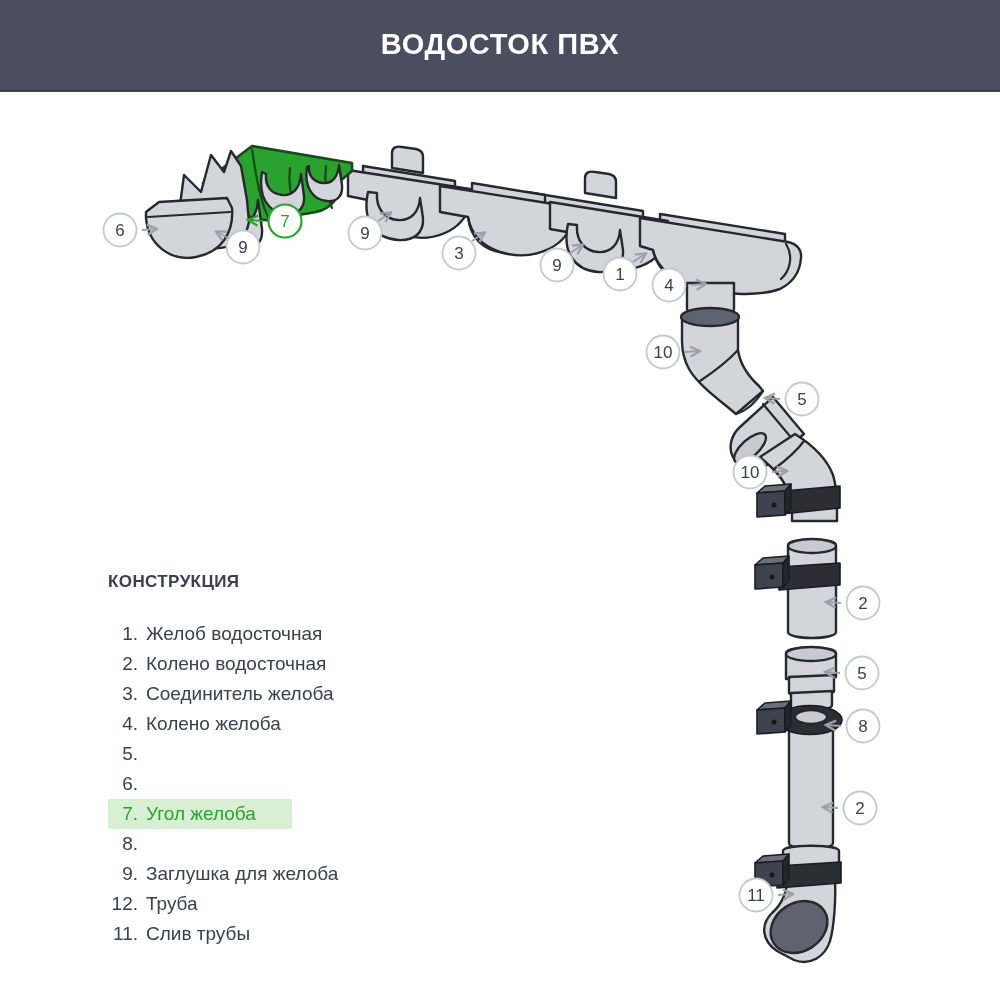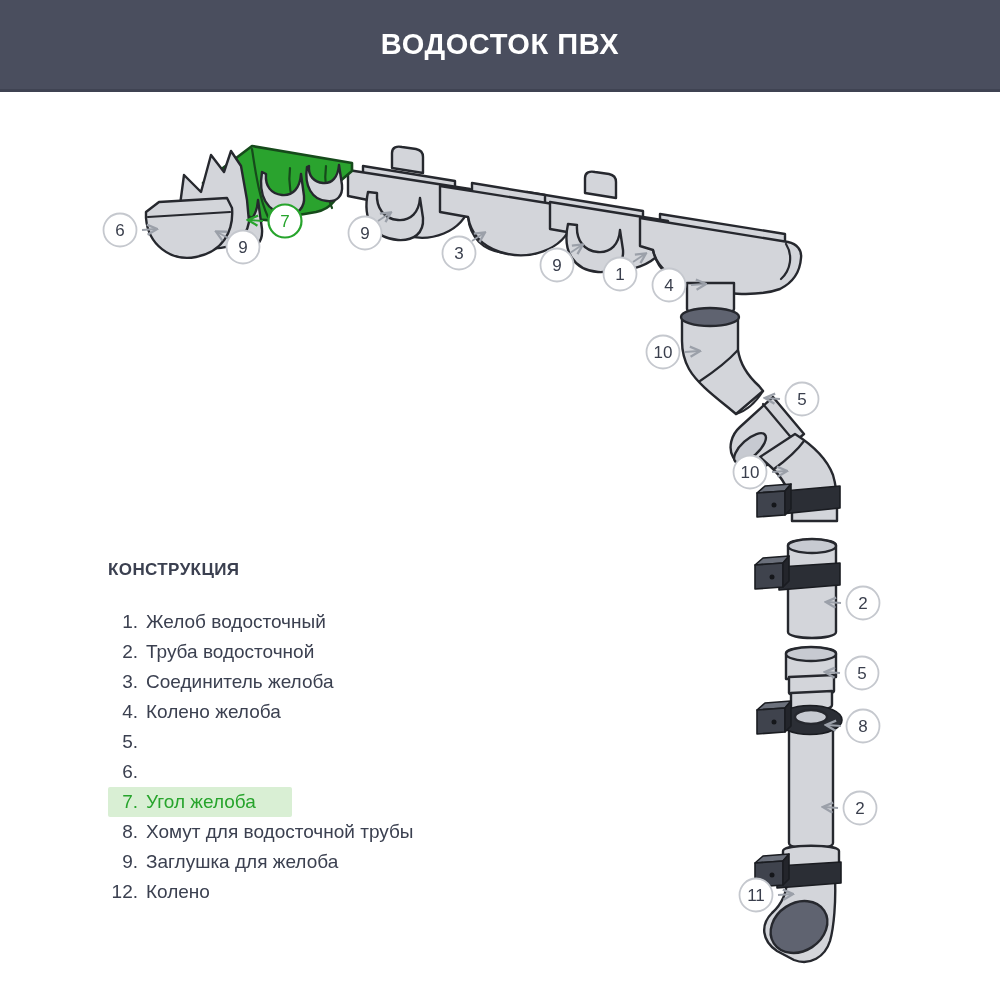--- a/index.html
+++ b/index.html
@@ -11,21 +11,21 @@
   .header{
     position:absolute;top:0;left:0;width:1000px;height:89px;
     background:#4a4e5e;border-bottom:3px solid #3f4352;
     display:flex;align-items:center;justify-content:center;
   }
   .header h1{
     margin:0;color:#ffffff;font-size:29px;font-weight:700;letter-spacing:.6px;
   }
   
   .legend{position:absolute;left:108px;top:560px;color:#3b4050;}
-  .legend h2{margin:0 0 27px 0;font-size:17px;font-weight:700;letter-spacing:.4px;}
+  .legend h2{margin:12px 0 27px 0;font-size:17px;font-weight:700;letter-spacing:.4px;}
   .legend ul{list-style:none;margin:0;padding:0;}
   .legend li{
     display:flex;align-items:center;height:30px;font-size:19px;
     width:fit-content;padding-right:10px;border-radius:2px;
   }
   .legend li .num{width:30px;text-align:right;margin-right:8px;flex:none;}
   .legend li.hl{background:#d9efd4;color:#27a42c;padding-right:36px;}
   
   #diagram-svg{position:absolute;left:0;top:0;}
   .p   {fill:#d3d5da;stroke:#26282e;stroke-width:2.4;stroke-linejoin:round;}
@@ -252,25 +252,25 @@
         <text x="756" y="895" text-anchor="middle" dy="0.36em" class="co-num">11</text>
       </g>
     </g>
 </svg>
 
 <div class="legend">
   <h2>КОНСТРУКЦИЯ</h2>
   <ul>
       <li>
         <span class="num">1.</span>
-        <span class="lbl">Желоб водосточный</span>
+        <span class="lbl">Желоб водосточная</span>
       </li>
       <li>
         <span class="num">2.</span>
-        <span class="lbl">Труба водосточной</span>
+        <span class="lbl">Колено водосточная</span>
       </li>
       <li>
         <span class="num">3.</span>
         <span class="lbl">Соединитель желоба</span>
       </li>
       <li>
         <span class="num">4.</span>
         <span class="lbl">Колено желоба</span>
       </li>
       <li>
@@ -278,24 +278,27 @@
       </li>
       <li>
         <span class="num">6.</span>
       </li>
       <li class="hl">
         <span class="num">7.</span>
         <span class="lbl">Угол желоба</span>
       </li>
       <li>
         <span class="num">8.</span>
-        <span class="lbl">Хомут для водосточной трубы</span>
       </li>
       <li>
         <span class="num">9.</span>
         <span class="lbl">Заглушка для желоба</span>
       </li>
       <li>
         <span class="num">12.</span>
-        <span class="lbl">Колено</span>
+        <span class="lbl">Труба</span>
+      </li>
+      <li>
+        <span class="num">11.</span>
+        <span class="lbl">Слив трубы</span>
       </li>
     </ul>
 </div>
 
 </body></html>

